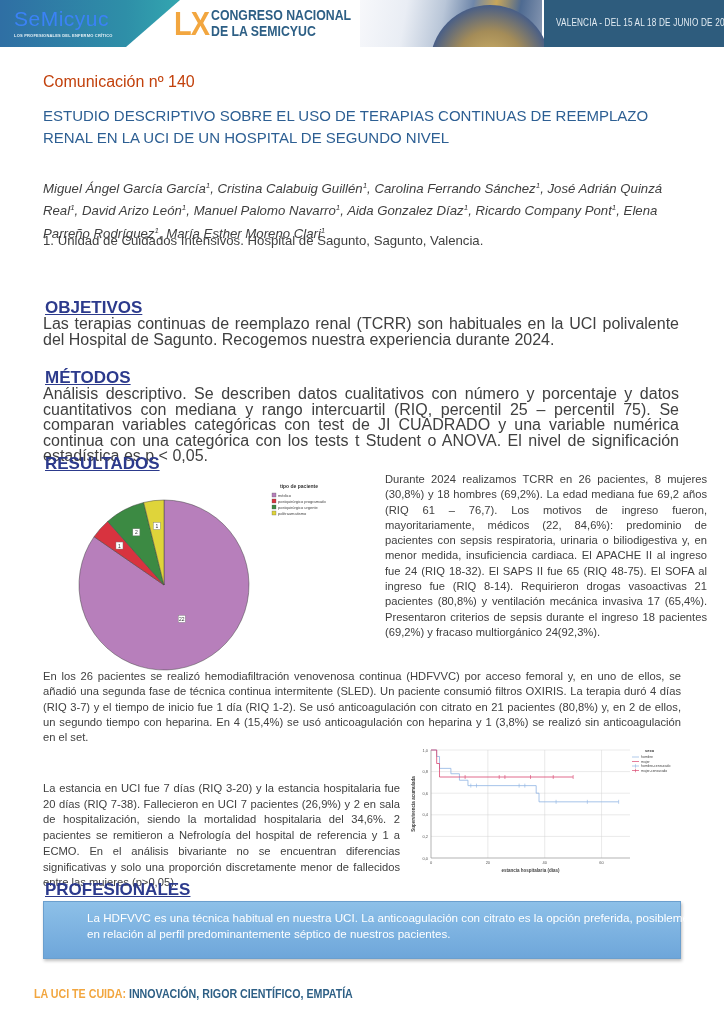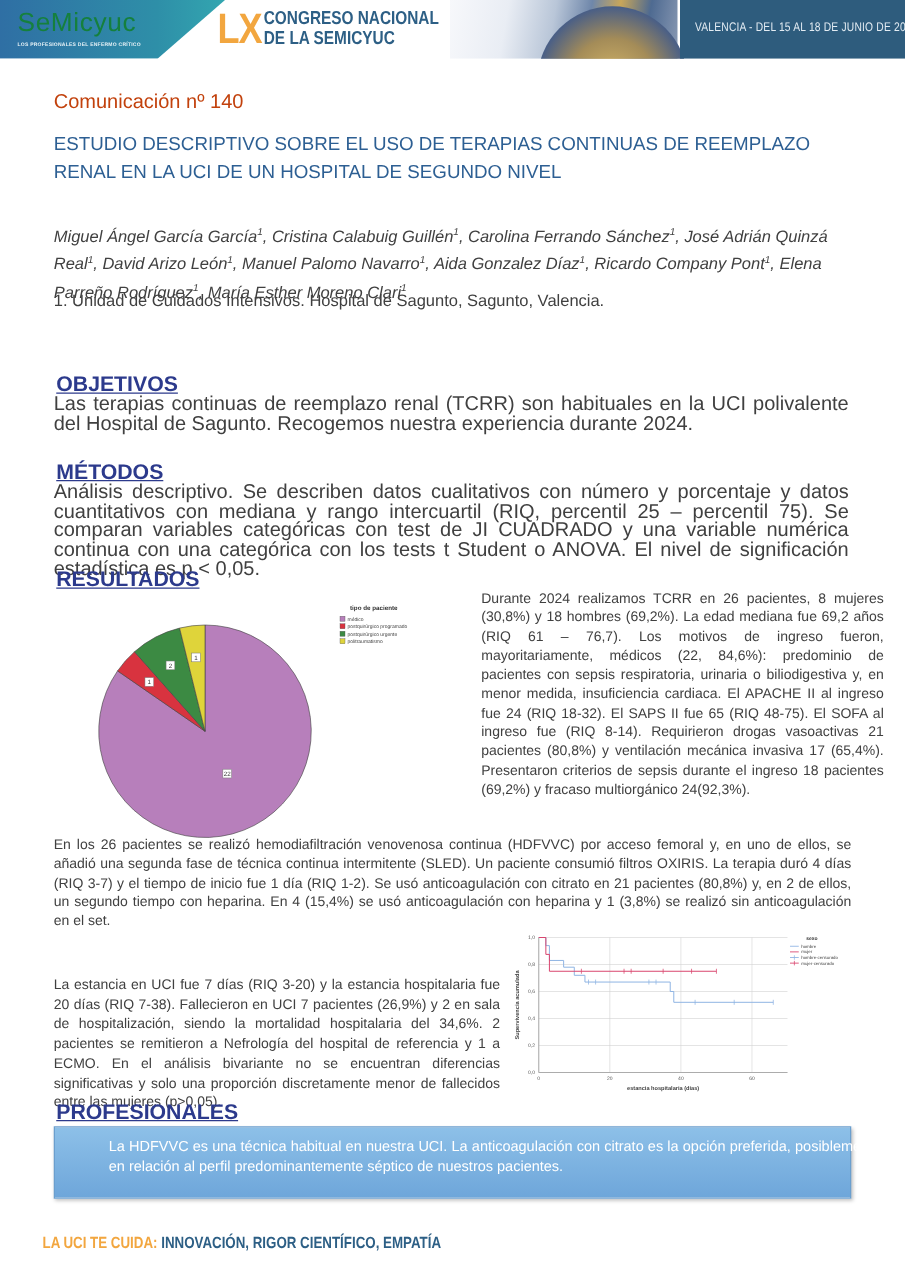--- a/index.html
+++ b/index.html
@@ -1,19 +1,19 @@
 <!DOCTYPE html>
 <html><head>
 <meta charset="utf-8">
 <style>
   html, body { margin:0; padding:0; background:#fff; }
   body { width:724px; height:1024px; position:relative; overflow:hidden; font-family:"Liberation Sans", sans-serif; color:#3a3a3a; }
   .header { position:absolute; left:0; top:0; width:724px; height:47px; overflow:hidden; }
   .hdr-left { position:absolute; left:0; top:0; width:180px; height:47px; background:linear-gradient(90deg,#2f6fa4,#2e8fa8 70%,#33a6b0); clip-path:polygon(0 0,100% 0,70% 100%,0 100%); }
-  .logo { position:absolute; left:14px; top:7px; color:#15803d; font-size:21px; letter-spacing:0.5px; }
+  .logo { position:absolute; left:14px; top:7px; color:#3b82f6; font-size:21px; letter-spacing:0.5px; }
   .logo-sub { position:absolute; left:14px; top:33px; color:#e6f1f6; font-size:4px; font-weight:bold; letter-spacing:0.2px; }
   .lx { position:absolute; left:174px; top:4px; color:#f2a63f; font-size:34px; font-weight:bold; font-family:"Liberation Sans", sans-serif; letter-spacing:-1px; transform:scaleX(0.85); transform-origin:left; }
   .congreso { position:absolute; left:211px; top:7px; color:#2d5f85; font-size:15px; font-weight:bold; line-height:16px; transform:scaleX(0.82); transform-origin:left; }
   .hdr-img { position:absolute; left:360px; top:0; width:182px; height:47px; background:linear-gradient(100deg,#f7f8fb 0%,#e9edf4 25%,#b9c6d8 45%,#6f87aa 60%,#c8a65a 72%,#4e6a91 85%,#8a9ab4 100%); }
   .dome { position:absolute; left:430px; top:5px; width:120px; height:60px; border-radius:60px 60px 0 0; background:radial-gradient(ellipse at 50% 100%, #d6b76a 0%, #a48c58 40%, #4a5f86 70%, #2f4a74 100%); }
   .hdr-right { position:absolute; left:544px; top:0; width:180px; height:47px; background:#2e5c7d; }
   .venue { position:absolute; left:556px; top:17px; color:#e3ecf3; font-size:10px; letter-spacing:0.2px; transform:scaleX(0.82); transform-origin:left; white-space:nowrap; }
 
   .comm { position:absolute; left:43px; top:73px; color:#c2410c; font-size:16px; }
   .title { position:absolute; left:43px; top:105px; width:640px; color:#2d5f93; font-size:15px; line-height:22px; }

